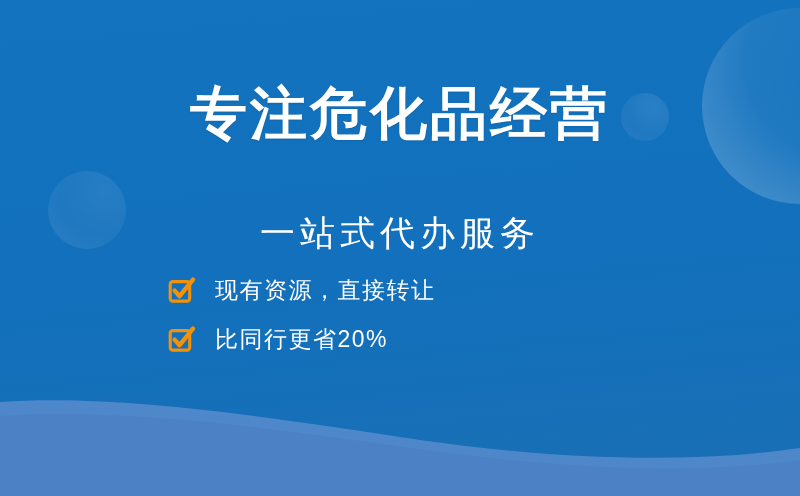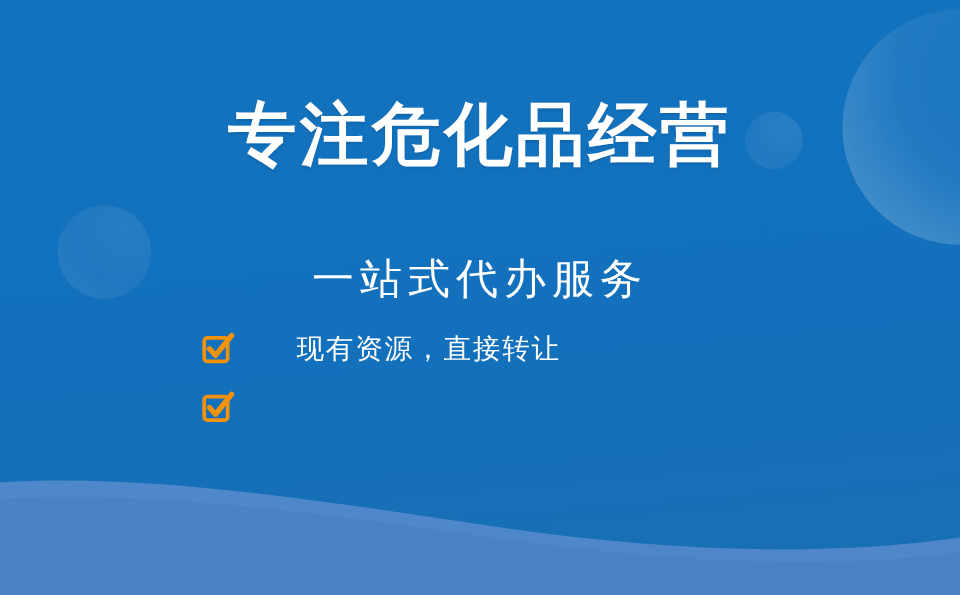--- a/index.html
+++ b/index.html
@@ -88,21 +88,20 @@
     position:absolute;
     left:168px; top:275px;
     display:flex;
     flex-direction:column;
     gap:19px;
   }
   .bullet-row {
     display:flex;
     align-items:center;
     height:30px;
-    gap:32px;
   }
   .check-icon {
     width:27px; height:27px;
     flex:0 0 27px;
     position:relative;
     margin-right:20px;
   }
   .check-icon svg { display:block; overflow:visible; }
   .bullet-text {
     color:#ffffff;
@@ -148,18 +147,19 @@
         <span class="bullet-text">现有资源，直接转让</span>
       </div>
 
       <div class="bullet-row">
         <span class="check-icon">
           <svg width="27" height="27" viewBox="0 0 27 27" xmlns="http://www.w3.org/2000/svg">
             <rect x="2.2" y="4.6" width="19.5" height="19.5" rx="2.6" fill="none" stroke="#F2920B" stroke-width="3.1"></rect>
             <path d="M6.6 13.6 L11.6 19.2 L25.0 2.6" fill="none" stroke="#F2920B" stroke-width="4.4" stroke-linecap="round" stroke-linejoin="round"></path>
           </svg>
         </span>
+        <span class="bullet-text">比同行更省20%</span>
       </div>
 
 
     </div>
   </div>
 </div>
 
 </body></html>

